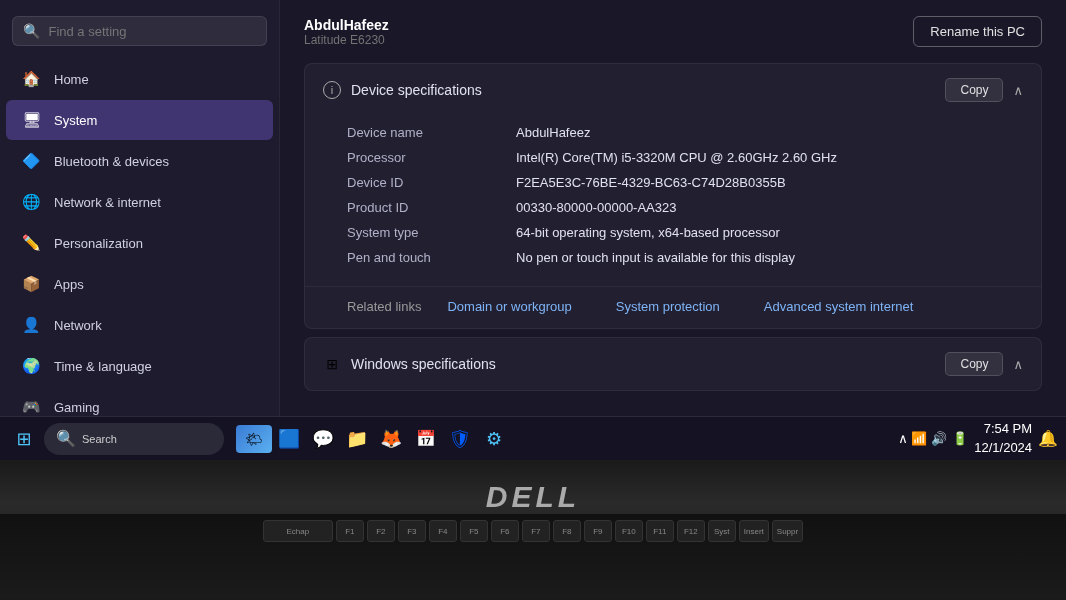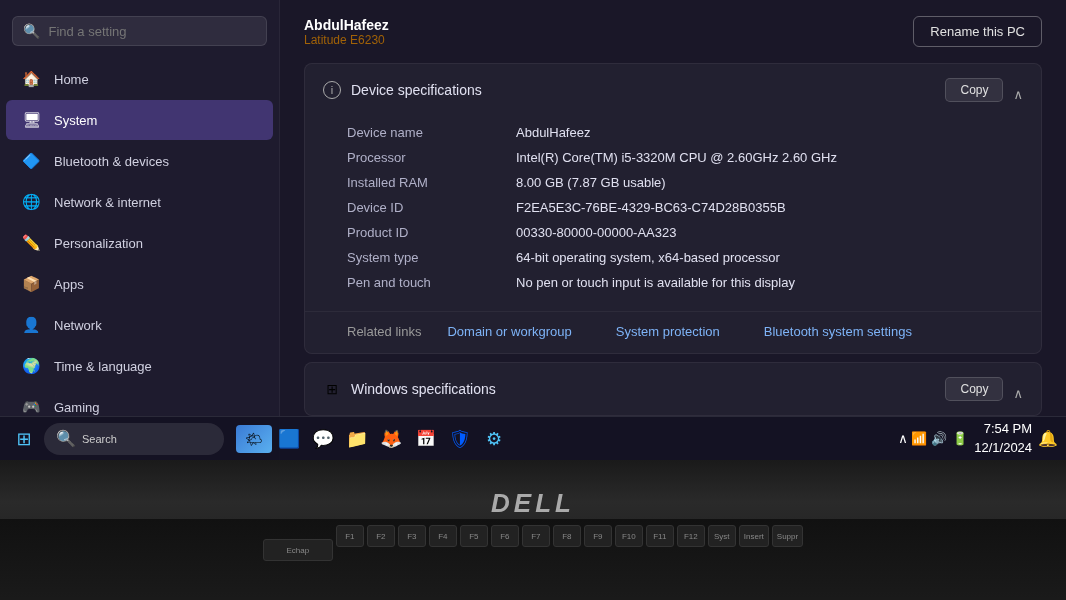--- a/index.html
+++ b/index.html
@@ -225,21 +225,21 @@
     }
 
     .page-header-name {
       font-size: 14px;
       font-weight: 600;
       color: #fff;
     }
 
     .page-header-device {
       font-size: 12px;
-      color: #a16207;
+      color: #737373;
     }
 
     .rename-btn {
       background: transparent;
       border: 1px solid rgba(255,255,255,0.3);
       border-radius: 6px;
       color: #e0e0e0;
       padding: 7px 16px;
       font-size: 13px;
       cursor: pointer;
@@ -270,21 +270,21 @@
     }
 
     .section-title {
       font-size: 14px;
       font-weight: 500;
       color: #e0e0f0;
     }
 
     .section-header-right {
       display: flex;
-      align-items: flex-end;
+      align-items: center;
       gap: 10px;
     }
 
     .copy-btn {
       background: rgba(255,255,255,0.08);
       border: 1px solid rgba(255,255,255,0.15);
       border-radius: 5px;
       color: #e0e0e0;
       padding: 4px 14px;
       font-size: 12px;
@@ -356,25 +356,25 @@
       height: 140px;
       background: linear-gradient(180deg, #1a1a1a 0%, #2a2a2a 30%, #1a1a1a 100%);
       display: flex;
       flex-direction: column;
       align-items: center;
       justify-content: flex-start;
       padding-top: 8px;
     }
 
     .dell-logo {
-      font-size: 26px;
+      font-size: 30px;
       font-weight: bold;
       color: #aaa;
       letter-spacing: 4px;
-      margin-top: 20px;
+      margin-top: 12px;
       font-style: italic;
     }
 
     .keyboard-area {
       width: 100%;
       height: 80px;
       background: linear-gradient(180deg, #111 0%, #1a1a1a 100%);
       display: flex;
       align-items: flex-start;
       justify-content: center;
@@ -392,21 +392,21 @@
       border-radius: 3px;
       height: 22px;
       min-width: 28px;
       display: flex;
       align-items: center;
       justify-content: center;
       font-size: 8px;
       color: #888;
       padding: 0 4px;
     }
-    .key.wider { min-width: 70px; margin-top: 14px; }
+    .key.wider { min-width: 70px; }
 
     
     .win-btn {
       color: #4fc3f7;
       font-size: 18px;
     }
 
     .info-icon {
       width: 18px;
       height: 18px;
@@ -511,24 +511,20 @@
         <div class="specs-table" id="specs-table">
             <div class="spec-row">
     <span class="spec-label">Device name</span>
     <span class="spec-value">AbdulHafeez</span>
   </div>
             <div class="spec-row">
     <span class="spec-label">Processor</span>
     <span class="spec-value">Intel(R) Core(TM) i5-3320M CPU @ 2.60GHz   2.60 GHz</span>
   </div>
             <div class="spec-row">
-    <span class="spec-label">Installed RAM</span>
-    <span class="spec-value">8.00 GB (7.87 GB usable)</span>
-  </div>
-            <div class="spec-row">
     <span class="spec-label">Device ID</span>
     <span class="spec-value">F2EA5E3C-76BE-4329-BC63-C74D28B0355B</span>
   </div>
             <div class="spec-row">
     <span class="spec-label">Product ID</span>
     <span class="spec-value">00330-80000-00000-AA323</span>
   </div>
             <div class="spec-row">
     <span class="spec-label">System type</span>
     <span class="spec-value">64-bit operating system, x64-based processor</span>
@@ -538,21 +534,21 @@
     <span class="spec-value">No pen or touch input is available for this display</span>
   </div>
           </div>
 
         <div class="related-links">
           <span class="related-label">Related links</span>
         <a href="#" class="related-link">Domain or workgroup</a>
             <span class="link-sep">  </span>
             <a href="#" class="related-link">System protection</a>
             <span class="link-sep">  </span>
-            <a href="#" class="related-link">Bluetooth system settings</a>
+            <a href="#" class="related-link">Advanced system internet</a>
           </div>
       </div>
 
       <div class="section-card">
         <div class="section-header">
           <div class="section-header-left">
             <div style="width:18px;height:18px;display:flex;align-items:center;justify-content:center;font-size:14px;">⊞</div>
             <span class="section-title">Windows specifications</span>
           </div>
           <div class="section-header-right">

